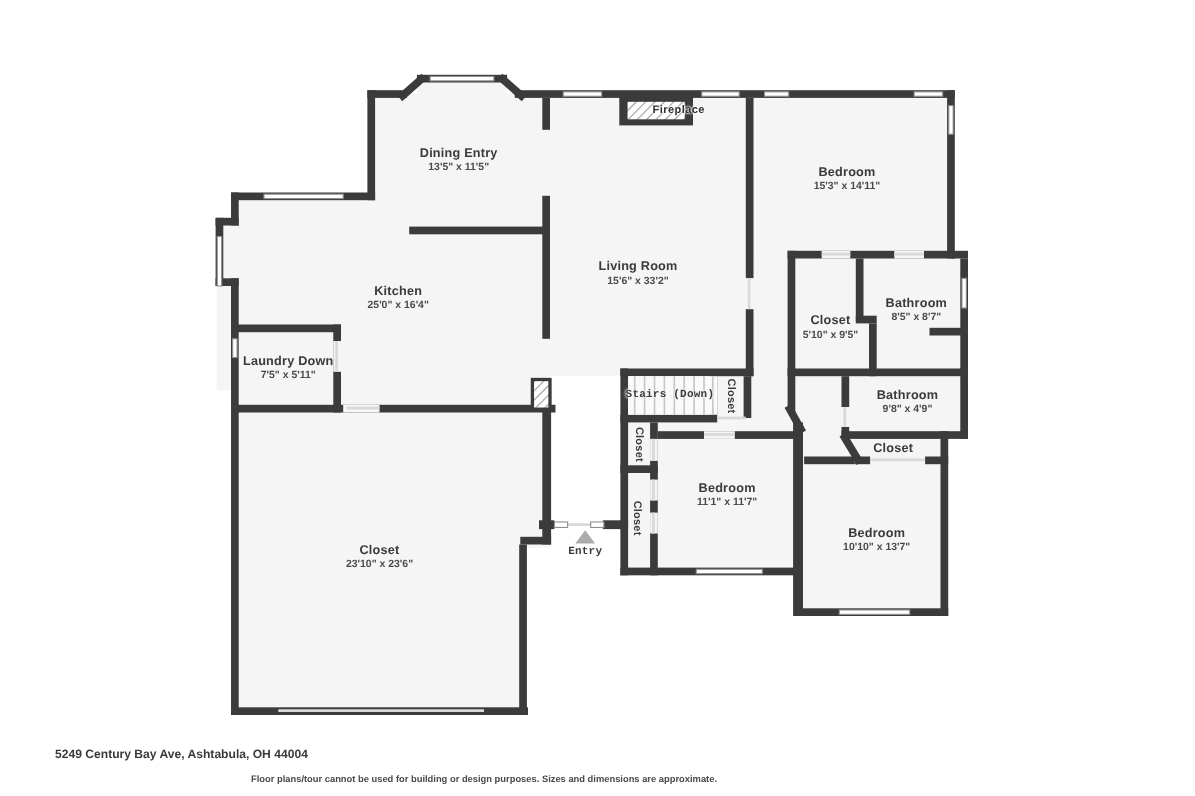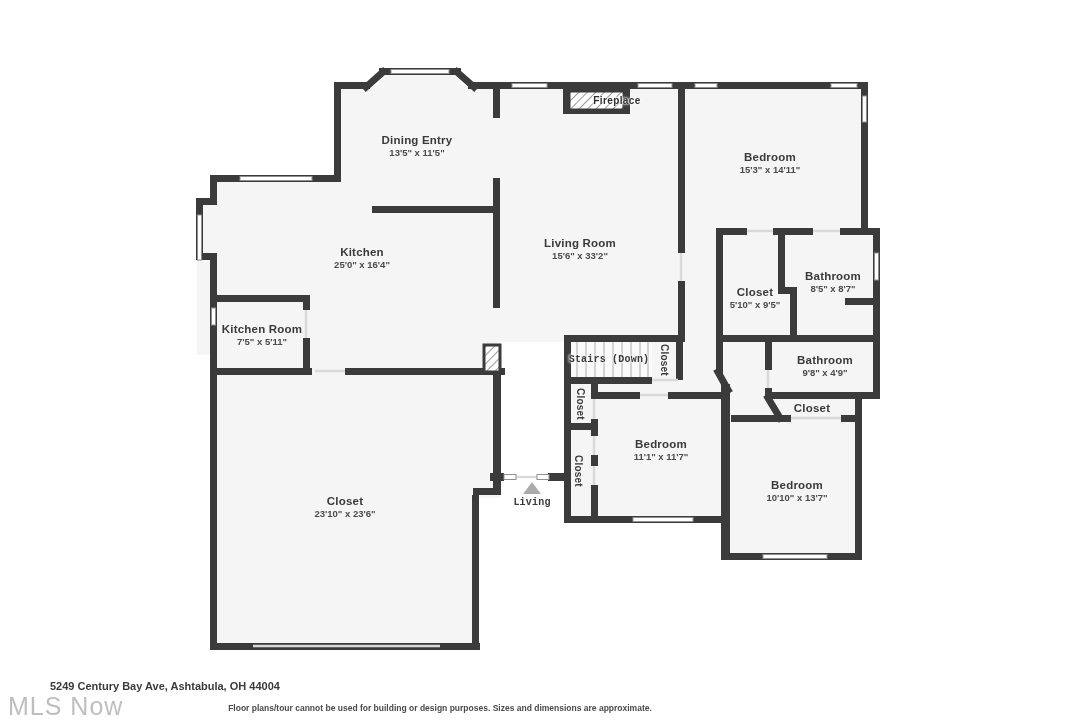--- a/index.html
+++ b/index.html
@@ -191,42 +191,42 @@
 
     <rect x="563" y="87" width="67" height="27" fill="#3b3b3c"></rect>
     <rect x="570" y="92" width="53" height="17" fill="url(#hatch)" stroke="#3b3b3c" stroke-width="1"></rect>
     <rect x="484" y="345" width="16" height="27" fill="url(#hatch)" stroke="#3b3b3c" stroke-width="3"></rect>
   </svg>
 
   <div class="room-label" style="left:417px;top:146px">
     <div class="rn">Dining Entry</div>
     <div class="rd">13'5" x 11'5"</div>
   </div>
-  <div class="room-label" style="left:362px;top:258px">
+  <div class="room-label" style="left:362px;top:271px">
     <div class="rn">Kitchen</div>
     <div class="rd">25'0" x 16'4"</div>
   </div>
   <div class="room-label" style="left:580px;top:249px">
     <div class="rn">Living Room</div>
     <div class="rd">15'6" x 33'2"</div>
   </div>
   <div class="room-label" style="left:770px;top:163px">
     <div class="rn">Bedroom</div>
     <div class="rd">15'3" x 14'11"</div>
   </div>
   <div class="room-label" style="left:755px;top:298px">
     <div class="rn">Closet</div>
     <div class="rd">5'10" x 9'5"</div>
   </div>
   <div class="room-label" style="left:833px;top:282px">
     <div class="rn">Bathroom</div>
     <div class="rd">8'5" x 8'7"</div>
   </div>
   <div class="room-label" style="left:262px;top:335px">
-    <div class="rn">Kitchen Room</div>
+    <div class="rn">Laundry Down</div>
     <div class="rd">7'5" x 5'11"</div>
   </div>
   <div class="room-label" style="left:825px;top:366px">
     <div class="rn">Bathroom</div>
     <div class="rd">9'8" x 4'9"</div>
   </div>
   <div class="room-label" style="left:812px;top:408px">
     <div class="rn">Closet</div>
   </div>
   <div class="room-label" style="left:661px;top:450px">
@@ -248,20 +248,19 @@
     <div class="rn">Closet</div>
   </div>
   <div class="room-label v" style="left:580px;top:404px">
     <div class="rn">Closet</div>
   </div>
   <div class="room-label v" style="left:578px;top:471px">
     <div class="rn">Closet</div>
   </div>
   <div class="entry-arrow" style="left:532px;top:482px"></div>
   <div class="room-label small" style="left:532px;top:503px">
-    <div class="rn">Living</div>
+    <div class="rn">Entry</div>
   </div>
   <div class="fireplace-label" style="left:596px;top:100px">Fireplace</div>
 
   <div class="footer-address">5249 Century Bay Ave, Ashtabula, OH 44004</div>
-  <div class="watermark">MLS Now</div>
   <div class="disclaimer">Floor plans/tour cannot be used for building or design purposes. Sizes and dimensions are approximate.</div>
 </div>
 
 </body></html>

